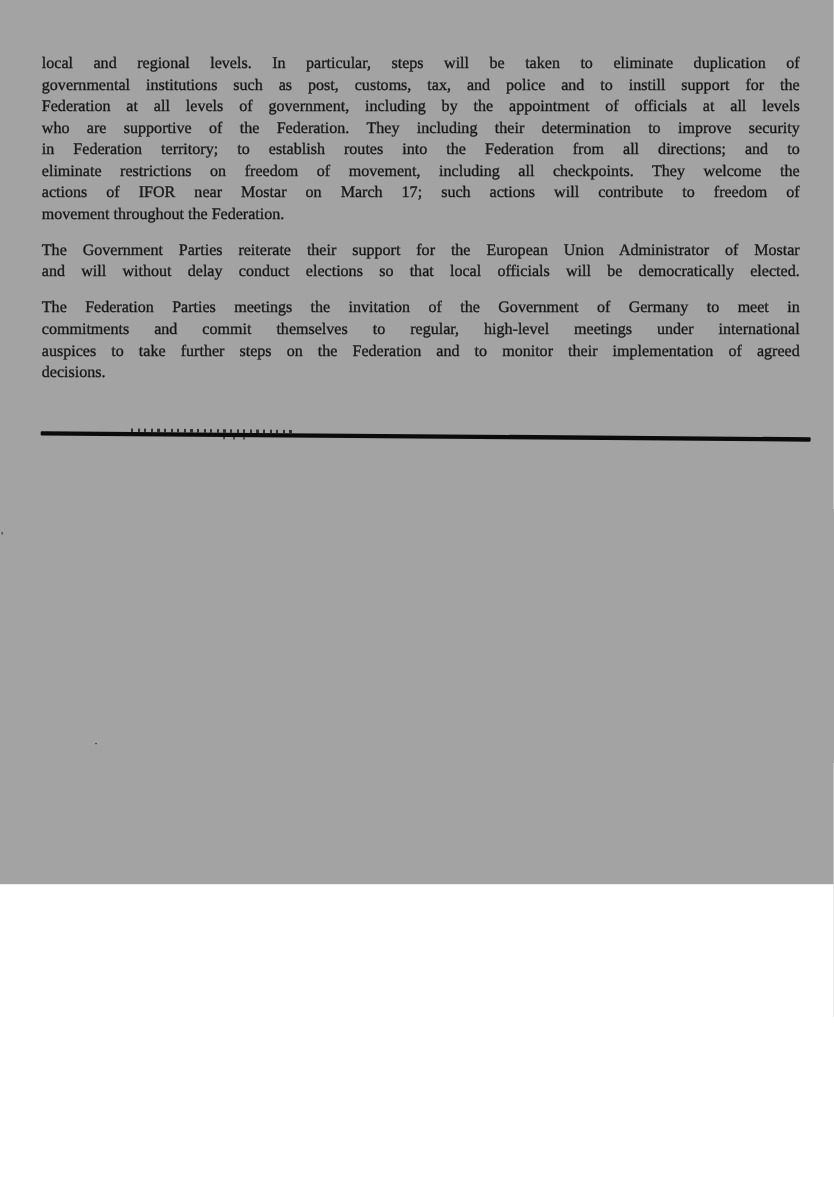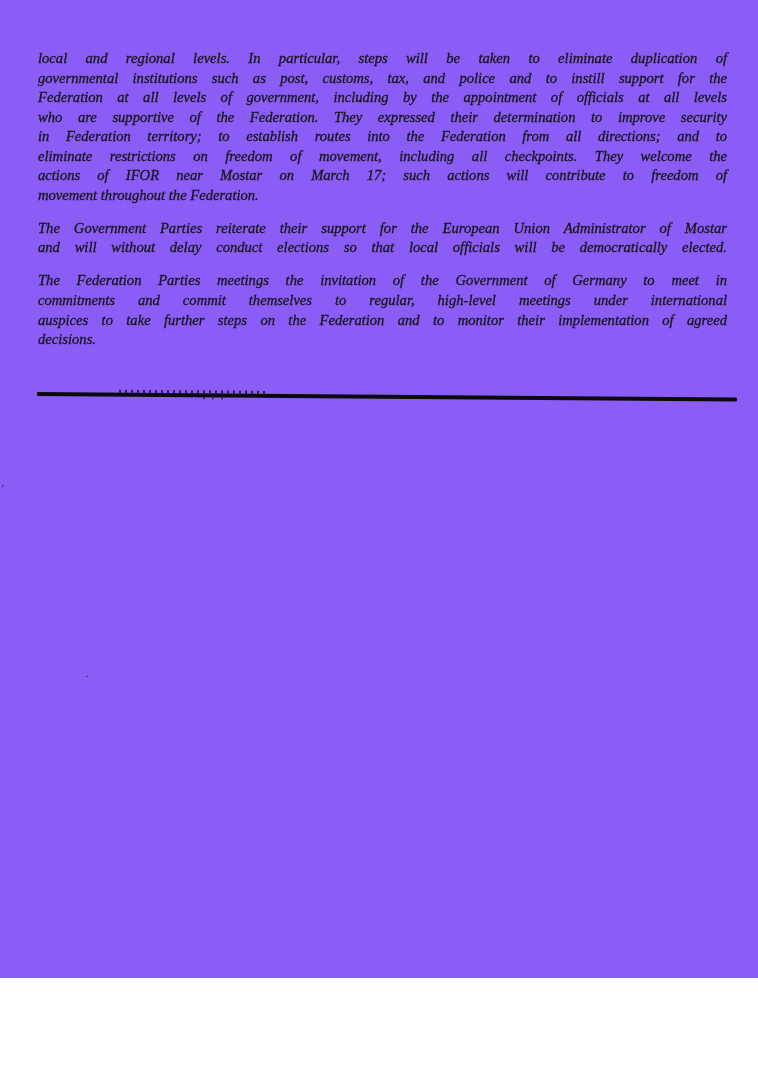--- a/index.html
+++ b/index.html
@@ -3,26 +3,25 @@
 <meta charset="utf-8">
 <style>
   html, body {
     margin: 0;
     padding: 0;
     background: #ffffff;
   }
   .page {
     position: relative;
     width: 758px;
-    height: 978px;
-    background: #8b5cf6;
+    height: 804px;
+    background: #a3a3a3;
     overflow: hidden;
     font-family: "Liberation Serif", serif;
     color: #161616;
-    font-style: italic;
   }
   .textblock {
     position: absolute;
     left: 38px;
     top: 49px;
     width: 689px;
     font-size: 14.6px;
     line-height: 19.55px;
     -webkit-text-stroke: 0.3px currentColor;
   }
@@ -88,21 +87,21 @@
 <body>
 
 <div class="page">
 
   <div class="textblock">
 
     <p class="para">
       <span class="line">local and regional levels. In particular, steps will be taken to eliminate duplication of</span>
       <span class="line">governmental institutions such as post, customs, tax, and police and to instill support for the</span>
       <span class="line">Federation at all levels of government, including by the appointment of officials at all levels</span>
-      <span class="line">who are supportive of the Federation. They expressed their determination to improve security</span>
+      <span class="line">who are supportive of the Federation. They including their determination to improve security</span>
       <span class="line">in Federation territory; to establish routes into the Federation from all directions; and to</span>
       <span class="line">eliminate restrictions on freedom of movement, including all checkpoints. They welcome the</span>
       <span class="line">actions of IFOR near Mostar on March 17; such actions will contribute to freedom of</span>
       <span class="line lastline">movement throughout the Federation.</span>
     </p>
 
     <p class="para">
       <span class="line">The Government Parties reiterate their support for the European Union Administrator of Mostar</span>
       <span class="line">and will without delay conduct elections so that local officials will be democratically elected.</span>
     </p>

